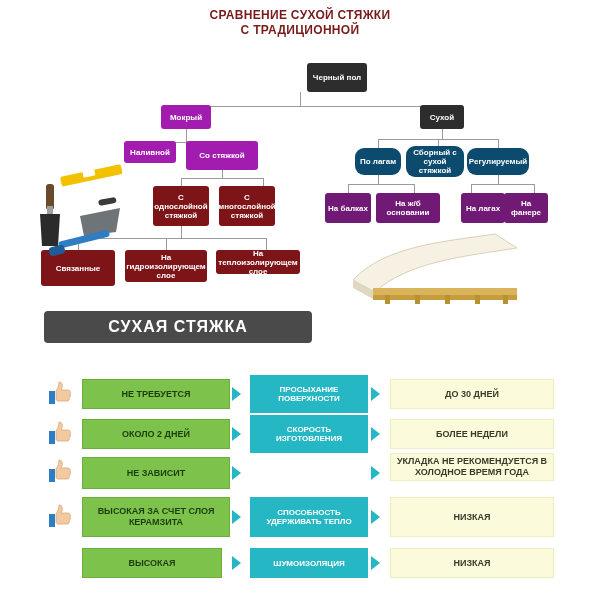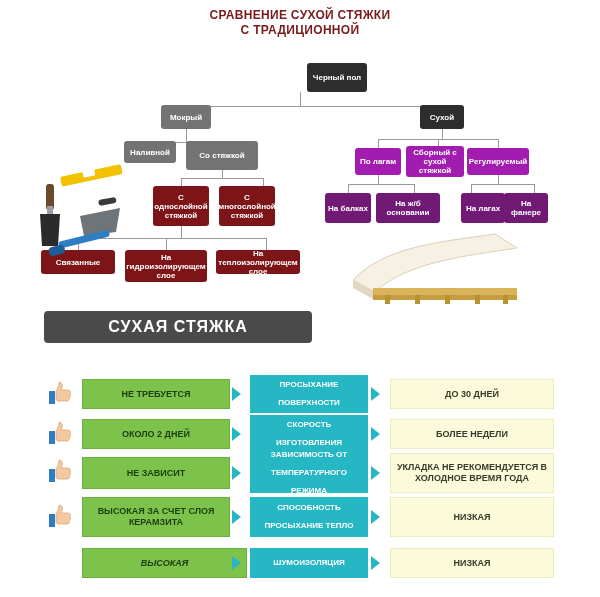--- a/index.html
+++ b/index.html
@@ -24,23 +24,23 @@
     position:absolute;
     display:flex;align-items:center;justify-content:center;
     text-align:center;
     color:#ffffff;font-weight:bold;
     font-size:8px;line-height:9px;
     border-radius:3px;
     padding:2px 3px;
     box-sizing:border-box;
   }
   .dark{background:#2d2d2d;}
-  .red{background:#737373;}
+  .red{background:#a21caf;}
   .red2{background:#7d1417;}
-  .blue{background:#a21caf;}
+  .blue{background:#0c4a6e;border-radius:9px;}
   .blue2{background:#701a75;}
 
   
   .ln{position:absolute;background:#9a9a9a;}
   .lnh{height:1px;}
   .lnv{width:1px;}
 
   
   .banner{
     position:absolute;height:32px;border-radius:4px;
@@ -50,21 +50,21 @@
 
   
   .cell{
     position:absolute;
     display:flex;align-items:center;justify-content:center;
     text-align:center;font-weight:bold;
     font-size:9px;line-height:11px;
     box-sizing:border-box;padding:2px 4px;
   }
   .green{background:#7dc24b;color:#1d3d0e;border:1px solid #6cb03c;}
-  .teal{background:#25b7c4;color:#ffffff;font-size:8px;line-height:18px;}
+  .teal{background:#25b7c4;color:#ffffff;font-size:8px;line-height:9px;}
   .cream{background:#fbfbdc;color:#3a3a2a;border:1px solid #ededc0;}
 
   
   .arrow{position:absolute;width:0;height:0;}
   .arrow-r{border-top:7px solid transparent;border-bottom:7px solid transparent;border-left:9px solid #25b7c4;}
 
   
   .thumb{position:absolute;width:26px;height:26px;}
 
   
@@ -126,21 +126,21 @@
   <div class="node red" style="left:161px;top:105px;width:50px;height:24px;">Мокрый</div>
 
   <div class="node red" style="left:124px;top:141px;width:52px;height:22px;">Наливной</div>
 
   <div class="node red" style="left:186px;top:141px;width:72px;height:29px;">Со стяжкой</div>
 
   <div class="node red2" style="left:153px;top:186px;width:56px;height:40px;">С однослойной стяжкой</div>
 
   <div class="node red2" style="left:219px;top:186px;width:56px;height:40px;">С многослойной стяжкой</div>
 
-  <div class="node red2" style="left:41px;top:250px;width:74px;height:24px;">Связанные</div>
+  <div class="node red2" style="left:41px;top:250px;width:74px;height:36px;">Связанные</div>
 
   <div class="node red2" style="left:125px;top:250px;width:82px;height:32px;">На гидроизолирующем слое</div>
 
   <div class="node red2" style="left:216px;top:250px;width:84px;height:24px;">На теплоизолирующем слое</div>
 
   <div class="node dark" style="left:420px;top:105px;width:44px;height:24px;">Сухой</div>
 
   <div class="node blue" style="left:355px;top:148px;width:46px;height:27px;">По лагам</div>
 
   <div class="node blue" style="left:406px;top:146px;width:58px;height:31px;">Сборный с сухой стяжкой</div>
@@ -214,33 +214,32 @@
   <div class="cell teal" style="left:250px;top:415px;width:118px;height:38px;">СКОРОСТЬ ИЗГОТОВЛЕНИЯ</div>
   <div class="arrow arrow-r" style="left:371px;top:427px;"></div>
   <div class="cell cream" style="left:390px;top:419px;width:164px;height:30px;">БОЛЕЕ НЕДЕЛИ</div>
 
   <svg class="thumb" style="left:46px;top:458px;" viewBox="0 0 26 26">
     <path d="M3 11 L9 11 L9 24 L3 24 Z" fill="#2f7ec4"></path>
     <path d="M10 11 C12 8 13 5 13 2 C17 2 17 7 15 10 L22 10 C24 10 25 12 24 14 C25 15 24 17 23 18 C24 19 23 21 21 21 L12 21 C11 21 10 20 10 19 Z" fill="#f2c9a0" stroke="#d8a878" stroke-width=".8"></path>
   </svg>
   <div class="cell green" style="left:82px;top:457px;width:148px;height:32px;">НЕ ЗАВИСИТ</div>
   <div class="arrow arrow-r" style="left:232px;top:466px;"></div>
-  <div class="cell teal" style="left:250px;top:453px;width:118px;height:40px;">ЗАВИСИМОСТЬ ОТ ТЕМПЕРАТУРНОГО РЕЖИМА</div>
   <div class="arrow arrow-r" style="left:371px;top:466px;"></div>
-  <div class="cell cream" style="left:390px;top:453px;width:164px;height:40px;">УКЛАДКА НЕ РЕКОМЕНДУЕТСЯ В ХОЛОДНОЕ ВРЕМЯ ГОДА</div>
+  <div class="cell cream" style="left:390px;top:453px;width:164px;height:28px;">УКЛАДКА НЕ РЕКОМЕНДУЕТСЯ В ХОЛОДНОЕ ВРЕМЯ ГОДА</div>
 
   <svg class="thumb" style="left:46px;top:503px;" viewBox="0 0 26 26">
     <path d="M3 11 L9 11 L9 24 L3 24 Z" fill="#2f7ec4"></path>
     <path d="M10 11 C12 8 13 5 13 2 C17 2 17 7 15 10 L22 10 C24 10 25 12 24 14 C25 15 24 17 23 18 C24 19 23 21 21 21 L12 21 C11 21 10 20 10 19 Z" fill="#f2c9a0" stroke="#d8a878" stroke-width=".8"></path>
   </svg>
   <div class="cell green" style="left:82px;top:497px;width:148px;height:40px;">ВЫСОКАЯ ЗА СЧЕТ СЛОЯ КЕРАМЗИТА</div>
   <div class="arrow arrow-r" style="left:232px;top:510px;"></div>
-  <div class="cell teal" style="left:250px;top:497px;width:118px;height:40px;">СПОСОБНОСТЬ ПРОСЫХАНИЕ ТЕПЛО</div>
+  <div class="cell teal" style="left:250px;top:497px;width:118px;height:40px;">СПОСОБНОСТЬ УДЕРЖИВАТЬ ТЕПЛО</div>
   <div class="arrow arrow-r" style="left:371px;top:510px;"></div>
   <div class="cell cream" style="left:390px;top:497px;width:164px;height:40px;">НИЗКАЯ</div>
 
-  <div class="cell green" style="left:82px;top:548px;width:165px;height:30px;font-style:italic;">ВЫСОКАЯ</div>
+  <div class="cell green" style="left:82px;top:548px;width:140px;height:30px;">ВЫСОКАЯ</div>
   <div class="arrow arrow-r" style="left:232px;top:556px;"></div>
   <div class="cell teal" style="left:250px;top:548px;width:118px;height:30px;">ШУМОИЗОЛЯЦИЯ</div>
   <div class="arrow arrow-r" style="left:371px;top:556px;"></div>
   <div class="cell cream" style="left:390px;top:548px;width:164px;height:30px;">НИЗКАЯ</div>
 
 </div>
 
 </body></html>

